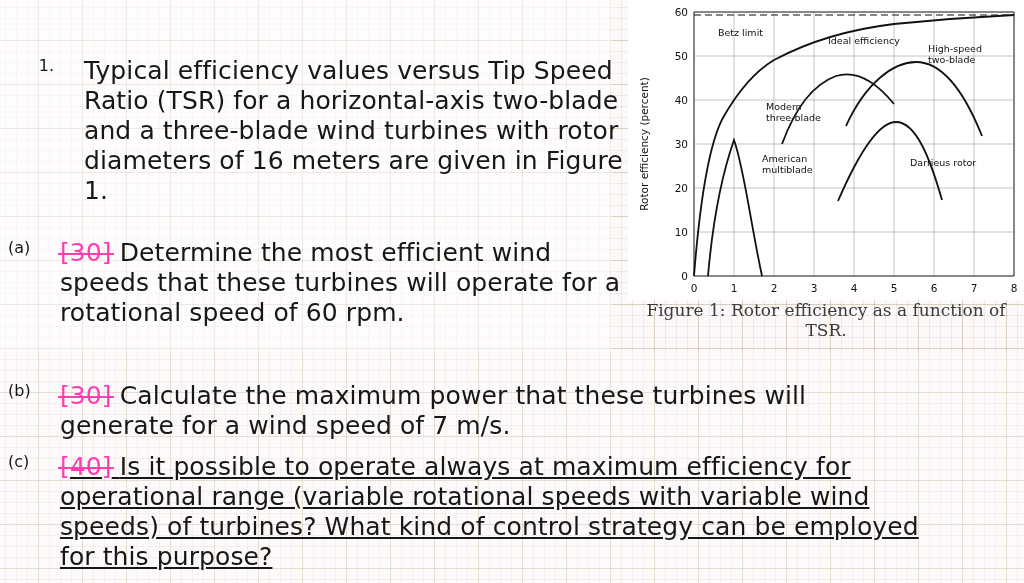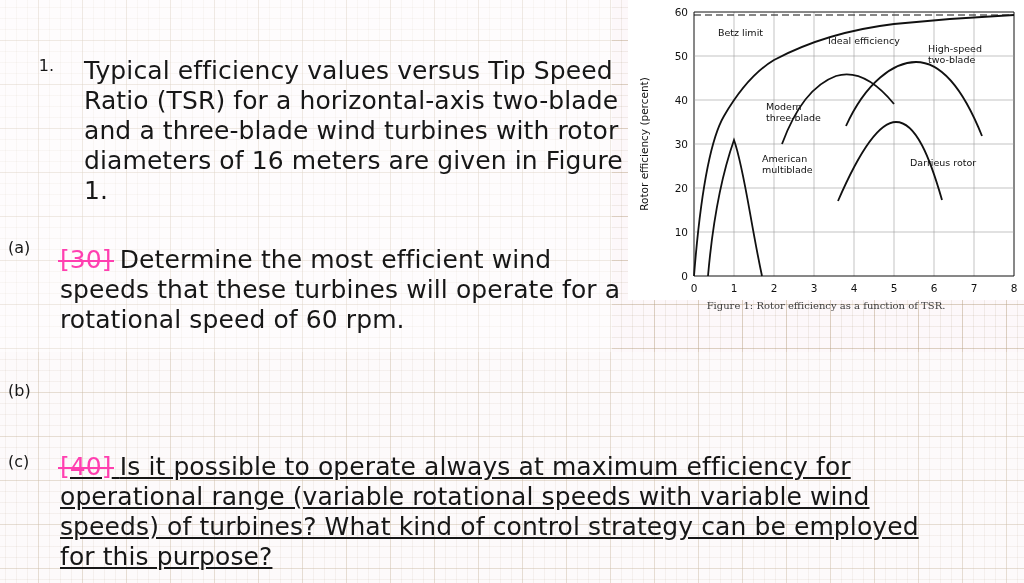--- a/index.html
+++ b/index.html
@@ -67,21 +67,21 @@
     left: -2px; right: -2px;
     top: 52%;
     height: 2px;
     background: #ff3fb0;
   }
 
   #q1-num   { left: 14px;  top: 56px;  width: 40px; }
   #q1-body  { left: 60px;  top: 56px;  width: 560px; margin-left: 24px; }
 
   #qa-num   { left: 8px;   top: 238px; width: 44px; text-align: left; }
-  #qa-body  { left: 60px;  top: 238px; width: 570px; margin-top: 7px; }
+  #qa-body  { left: 60px;  top: 238px; width: 570px; }
 
   #qb-num   { left: 8px;   top: 381px; width: 44px; text-align: left; }
   #qb-body  { left: 60px;  top: 381px; width: 800px; }
 
   #qc-num   { left: 8px;   top: 452px; width: 44px; text-align: left; }
   #qc-body  { left: 60px;  top: 452px; width: 900px; text-decoration: underline; }
 
   
   #figure {
     position: absolute;
@@ -97,39 +97,40 @@
     height: 300px;
     background: #ffffff;
   }
   #fig-caption {
     position: absolute;
     left: 0;
     top: 300px;
     width: 396px;
     text-align: center;
     font-family: "DejaVu Serif", serif;
-    font-size: 10px;
+    font-size: 17px;
     color: #3b3b3b;
   }
   svg text { font-family: "DejaVu Sans", sans-serif; }
 </style>
 </head>
 <body>
 
 <div id="page">
   <div class="wash" id="wash-left"></div>
   <div class="wash" id="wash-bot"></div>
 
   <div class="qnum" id="q1-num">1.</div>
   <div class="qblock" id="q1-body">Typical efficiency values versus Tip Speed Ratio (TSR) for a horizontal-axis two-blade and a three-blade wind turbines with rotor diameters of 16 meters are given in Figure 1.</div>
 
   <div class="qnum" id="qa-num">(a)</div>
   <div class="qblock" id="qa-body"><span class="score strike">[30]</span> <span>Determine the most efficient wind speeds that these turbines will operate for a rotational speed of 60 rpm.</span></div>
 
   <div class="qnum" id="qb-num">(b)</div>
+  <div class="qblock" id="qb-body"><span class="score strike">[30]</span> <span>Calculate the maximum power that these turbines will generate for a wind speed of 7 m/s.</span></div>
 
   <div class="qnum" id="qc-num">(c)</div>
   <div class="qblock" id="qc-body"><span class="score strike">[40]</span> <span>Is it possible to operate always at maximum efficiency for operational range (variable rotational speeds with variable wind speeds) of turbines? What kind of control strategy  can be employed for this purpose?</span></div>
 
   <div id="figure">
     <div id="chart-frame">
       <svg width="396" height="300" viewBox="0 0 396 300">
 
         <g>
 

